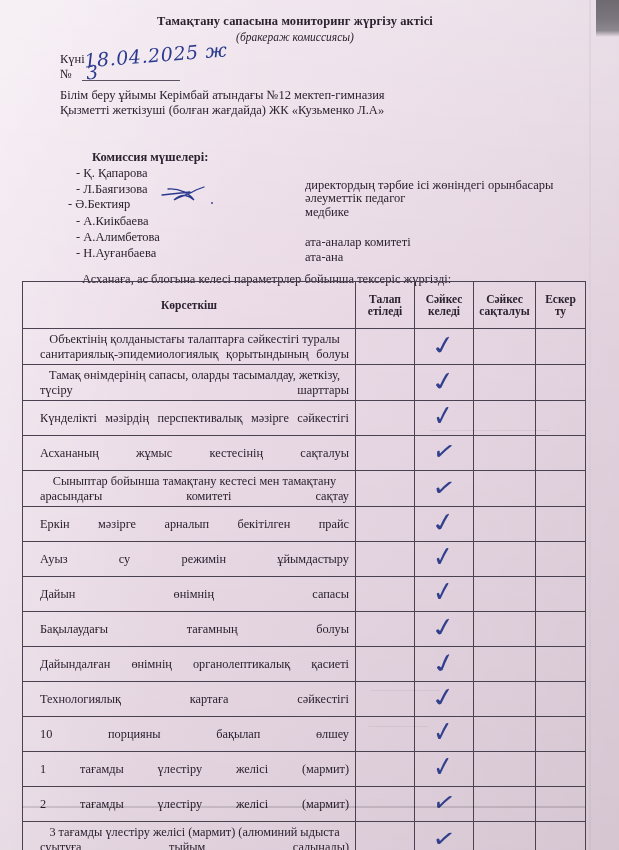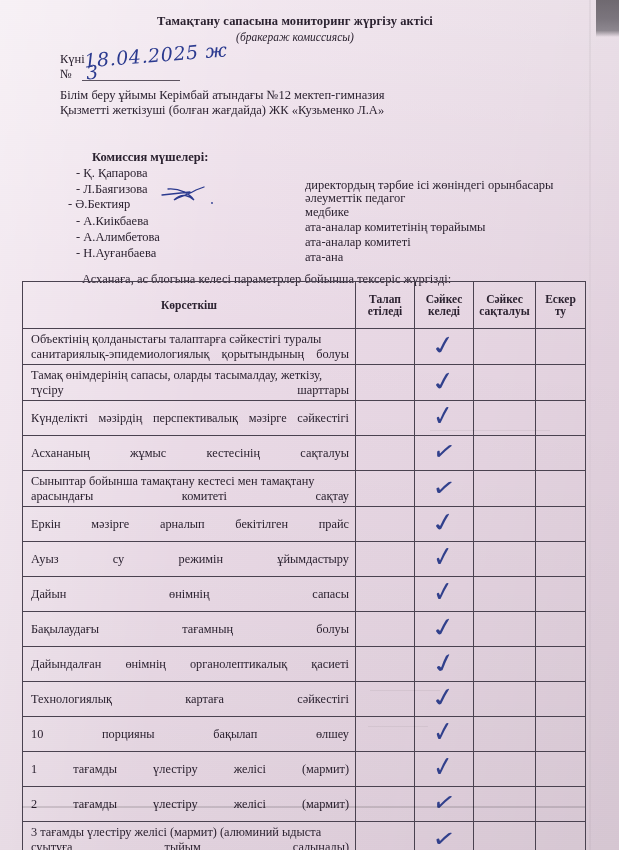--- a/index.html
+++ b/index.html
@@ -180,25 +180,25 @@
     background: transparent;
   }
   #check-table th {
     text-align: center;
     font-weight: bold;
     font-size: 11.5px;
     line-height: 1.08;
     height: 40px;
   }
   #check-table td.param {
-    text-align: left;
+    text-align: center;
     text-align-last: justify;
     line-height: 1.18;
     font-size: 12.3px;
-    padding-left: 8px;
+    padding-left: 17px;
     padding-right: 6px;
   }
   #check-table td.mark {
     position: relative;
     height: 28px;
   }
   .col-param  { width: 333px; }
   .col-req    { width: 59px; }
   .col-ok     { width: 59px; }
   .col-notok  { width: 62px; }
@@ -267,21 +267,20 @@
     <div class="member-name" style="top:166px">- Қ. Қапарова</div>
     <div class="member-name" style="top:182px">-  Л.Баягизова</div>
     <div class="member-name" style="top:197px; left:68px">-   Ә.Бектияр</div>
     <div class="member-name" style="top:214px">-  А.Киікбаева</div>
     <div class="member-name" style="top:230px">-  А.Алимбетова</div>
     <div class="member-name" style="top:246px">- Н.Ауғанбаева</div>
 
     <div class="member-role" style="top:178px">директордың тәрбие ісі жөніндегі орынбасары</div>
     <div class="member-role" style="top:191px">әлеуметтік педагог</div>
     <div class="member-role" style="top:205px">медбике</div>
-    <div class="member-role" style="top:220px">ата-аналар комитетінің төрайымы</div>
     <div class="member-role" style="top:235px">ата-аналар комитеті</div>
     <div class="member-role" style="top:250px">ата-ана</div>
 
     <svg id="signature-mark" viewBox="0 0 58 22">
       <path d="M2 9 L30 6 M8 3 C20 2, 30 8, 34 14 C30 10, 22 6, 14 14 C20 10, 28 9, 36 4 L44 1" fill="none" stroke="#2b3a8f" stroke-width="1.3" stroke-linecap="round"></path>
       <circle cx="52" cy="17" r="0.9" fill="#2b3a8f"></circle>
     </svg>
 
     <div id="intro-line">Асханаға, ас блогына келесі параметрлер бойынша тексеріс жүргізді:</div>
 

